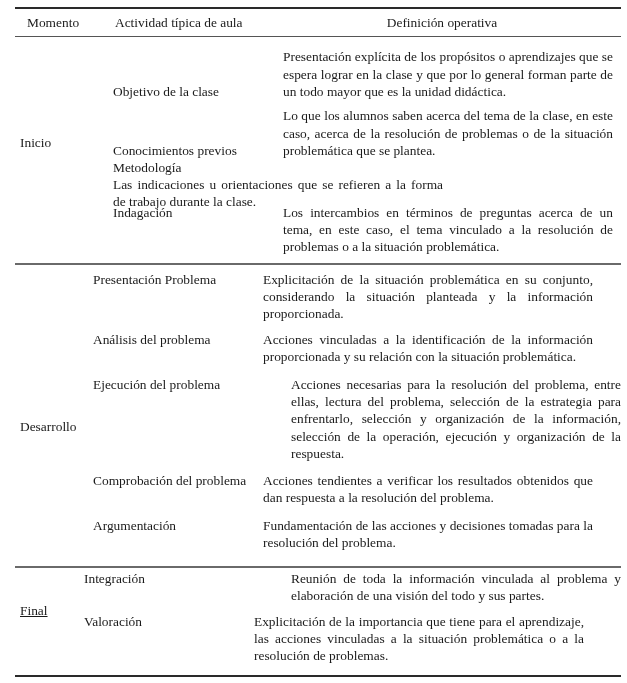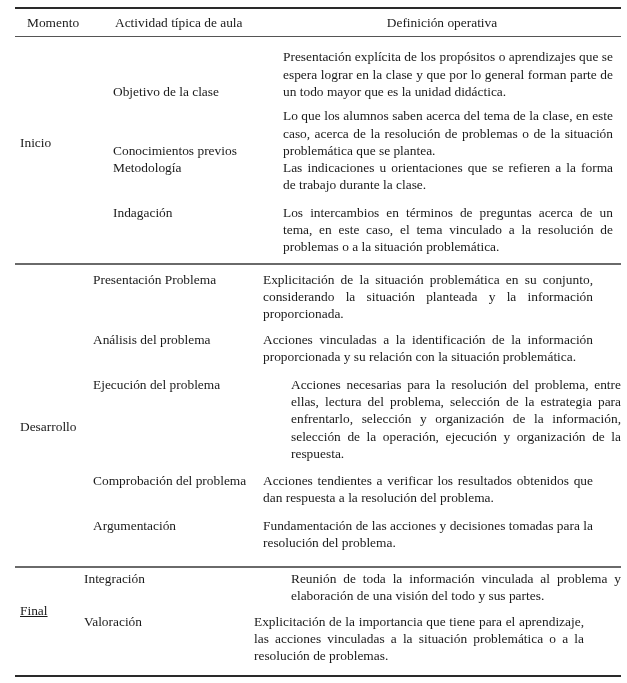--- a/index.html
+++ b/index.html
@@ -53,21 +53,21 @@
     <div class="momento" style="margin-top:-14px;">Inicio</div>
     <div class="rows">
       <div class="row" style="margin-top:1px;height:62px;align-items:flex-end;">
         <div class="actividad">Objetivo de la clase</div>
         <div class="definicion">Presentación explícita de los propósitos o aprendizajes que se espera lograr en la clase y que por lo general forman parte de un todo mayor que es la unidad didáctica.</div>
       </div>
       <div class="row" style="height:59px;align-items:flex-end;">
         <div class="actividad">Conocimientos previos</div>
         <div class="definicion">Lo que los alumnos saben acerca del tema de la clase, en este caso, acerca de la resolución de problemas o de la situación problemática que se plantea.</div>
       </div>
-      <div class="row" style="height:45px;">
+      <div class="row" style="height:45px;flex-direction:column;">
         <div class="actividad">Metodología</div>
         <div class="definicion">Las indicaciones u orientaciones que se refieren a la forma de trabajo durante la clase.</div>
       </div>
       <div class="row">
         <div class="actividad">Indagación</div>
         <div class="definicion">Los intercambios en términos de preguntas acerca de un tema, en este caso, el tema vinculado a la resolución de problemas o a la situación problemática.</div>
       </div>
     </div>
   </div>
   <div class="rule-sec"></div>

